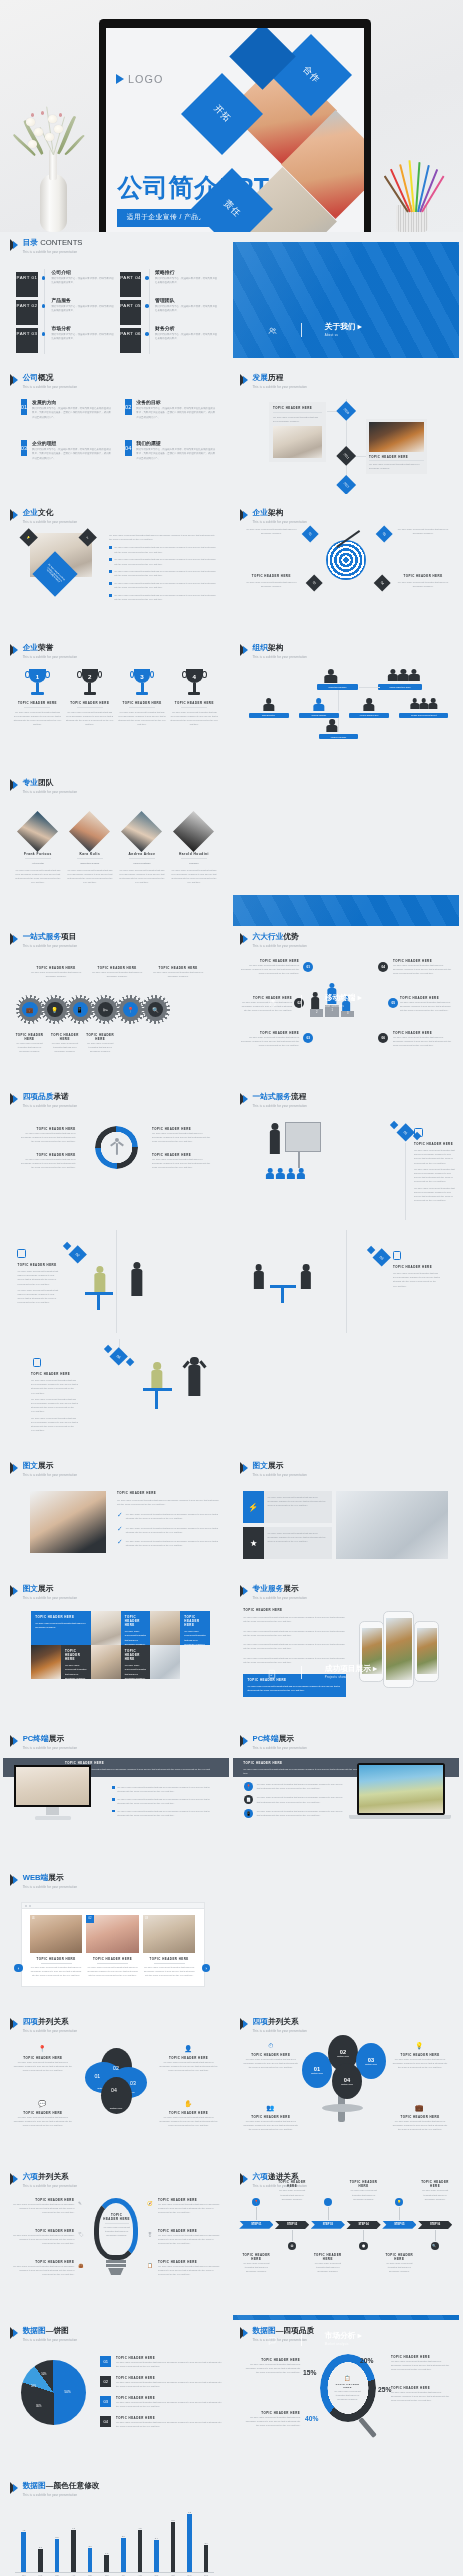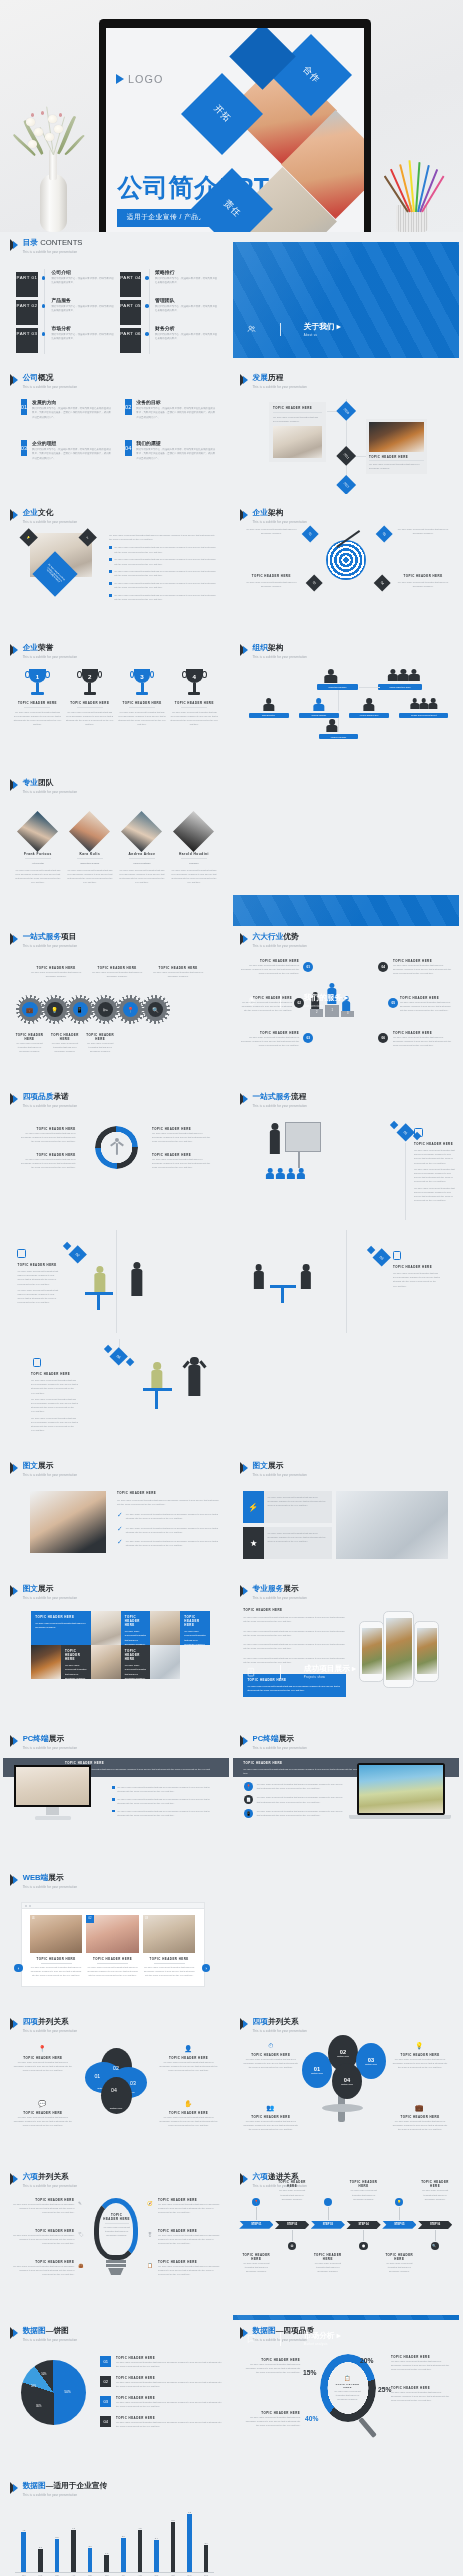--- a/index.html
+++ b/index.html
@@ -46,21 +46,21 @@
   .arrowmark { position:relative; width:9.3px; height:12.4px; flex:none; }
   .arrowmark::before { content:""; position:absolute; left:0; top:0; border-top:6.2px solid transparent; border-bottom:6.2px solid transparent; border-left:6.7px solid #2b2f33; }
   .arrowmark::after { content:""; position:absolute; left:3.1px; top:1.5px; border-top:4.6px solid transparent; border-bottom:4.6px solid transparent; border-left:5.2px solid #1876d2; }
   .sl-title { font-size:7.7px; font-weight:bold; color:#2b2f33; line-height:1.1; }
   .sl-title em { font-style:normal; color:#1876d2; }
   .sl-sub { font-size:2.8px; color:#9aa0a8; margin-top:2.1px; letter-spacing:0.2px; }
   .bluefull { background:#1073cd; position:relative; }
   .bluefull::after { content:""; position:absolute; inset:0;
       background:linear-gradient(125deg, rgba(255,255,255,.10) 0%, rgba(255,255,255,0) 45%),
                  repeating-linear-gradient(62deg, rgba(255,255,255,.05) 0 13.4px, rgba(0,0,0,.03) 13.4px 28px); }
-  .blue-cap { position:absolute; left:13px; bottom:21.6px; display:flex; align-items:center; gap:23px; z-index:3; color:#fff; }
+  .blue-cap { position:absolute; left:34px; bottom:21.6px; display:flex; align-items:flex-end; gap:23px; z-index:3; color:#fff; }
   .blue-cap .vline { width:0.5px; height:13.4px; background:rgba(255,255,255,.8); }
   .blue-cap .zh { font-size:7.7px; font-weight:bold; }
   .blue-cap .en { font-size:2.8px; opacity:.85; margin-top:1px; letter-spacing:0.3px; }
   .ico-b { width:11.3px; height:10.3px; position:relative; }
   .dark-chip { background:#2e3338; color:#fff; font-size:4.4px; letter-spacing:0.5px; padding:3.1px 0; width:29px; text-align:center; }
   .blue-sq { background:#1876d2; color:#fff; width:15.5px; height:15.5px; display:flex; align-items:center; justify-content:center; font-size:5.7px; }
   .txt-h { font-size:4.9px; font-weight:bold; color:#2b2f33; }
   .txt-s { font-size:2.4px; color:#9aa0a8; line-height:1.95; }
   .topic-h { font-size:2.9px; font-weight:bold; letter-spacing:0.5px; color:#2b2f33; }
   .tiny { font-size:2.2px; color:#9aa0a8; line-height:1.9; }
@@ -567,21 +567,21 @@
   <div class="blue-cap">
     <span class="ico-b">
       <svg viewBox="0 0 24 24" width="11.3" height="10.3" fill="none" stroke="#fff" stroke-width="1.4">
         <path d="M8 13V6a1.6 1.6 0 013.2 0v5"></path>
             <path d="M11.2 11V5a1.6 1.6 0 013.2 0v6"></path>
         <path d="M14.4 11.5V7.5a1.6 1.6 0 013.2 0V15c0 3.5-2.4 5.5-5.6 5.5S6 18.5 6 15v-2.5"></path>
           </svg>
     </span>
     <span class="vline"></span>
     <div>
-          <div class="zh"><span>我们的服务</span> ▸</div>
+          <div class="zh"><span>移动终端</span> ▸</div>
       <div class="en">Our services</div>
         </div>
   </div>
 </div>
 
 <div class="slide" style="left:3.1px;top:694px;height:155px;">
   <div class="sl-head">
         <span class="arrowmark"></span>
     <div>
           <div class="sl-title"><em>一站式服务</em><span>项目</span></div>
@@ -1414,21 +1414,21 @@
         <div class="topic-h">TOPIC  HEADER  HERE</div>
         <div class="tiny">We have many PowerPoint templates that has been specifically designed to help anyone that is stepping into the world of PowerPoint for the very first time.</div>
       </div>
   <div style="position:absolute;left:132px;top:96px;width:5.2px;height:23px;background:#6f757b;transform:rotate(-40deg);border-radius:1.5px;"></div>
 </div>
 
 <div class="slide" style="left:3.1px;top:2243px;height:147px;">
   <div class="sl-head">
         <span class="arrowmark"></span>
     <div>
-          <div class="sl-title"><em>数据图</em><span>—适用于企业宣传</span></div>
+          <div class="sl-title"><em>数据图</em><span>—颜色任意修改</span></div>
     <div class="sl-sub">This is a subtitle for your presentation</div>
         </div>
       </div>
   <div id="barchart" style="position: absolute; left: 12.4px; top: 36px; width: 199px; height: 61px; display: flex; align-items: flex-end; justify-content: space-between;">
         <div style="flex: 1 1 0%; display: flex; flex-direction: column; align-items: center; justify-content: flex-end; height: 100%;">
           <div style="font-size: 2.3px; color: rgb(125, 132, 139); margin-bottom: 1px;">4.3</div>
           <div style="width: 4.6px; background: rgb(24, 118, 210); height: 66.1538%;"></div>
         </div>
         <div style="flex: 1 1 0%; display: flex; flex-direction: column; align-items: center; justify-content: flex-end; height: 100%;">
           <div style="font-size: 2.3px; color: rgb(125, 132, 139); margin-bottom: 1px;">2.5</div>

